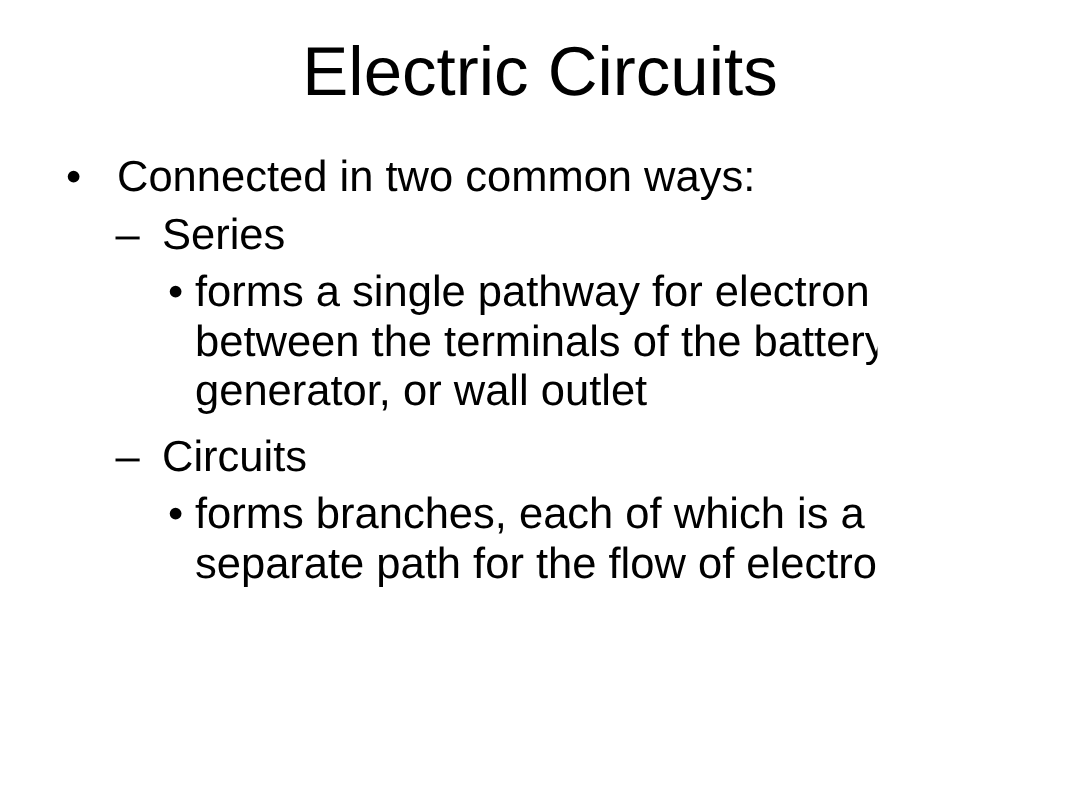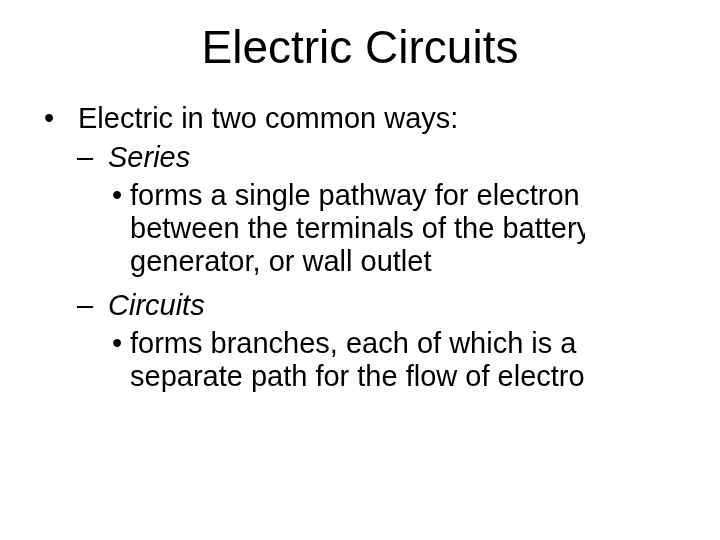--- a/index.html
+++ b/index.html
@@ -43,42 +43,42 @@
   .text {
     display: block;
   }
   
   .lvl1 { left: 44px; }
   .lvl1 .marker { width: 34px; font-size: 29px; }
   .lvl1 .text { width: 600px; }
   
   .lvl2 { left: 77px; }
   .lvl2 .marker { width: 31px; }
-  .lvl2 .text { width: 560px; font-style: italic; }
+  .lvl2 .text { width: 560px; }
   
   .lvl3 { left: 112px; }
   .lvl3 .marker { width: 18px; }
   .lvl3 .text { width: 516px; }
 
   #p1 { top: 102px; }
   #p2 { top: 141px; }
   #p3 { top: 179px; }
   #p4 { top: 289px; }
   #p5 { top: 327px; }
 </style>
 </head>
 <body>
 
 <div id="slide">
 
   <div class="slide-title">Electric Circuits</div>
 
   <div id="p1" class="para lvl1">
     <span class="marker">•</span>
-    <span class="text">Electric in two common ways:</span>
+    <span class="text">Connected in two common ways:</span>
   </div>
 
   <div id="p2" class="para lvl2">
     <span class="marker">–</span>
     <span class="text">Series</span>
   </div>
 
   <div id="p3" class="para lvl3">
     <span class="marker">•</span>
     <span class="text">forms a single pathway for electron flow between the terminals of the battery, generator, or wall outlet</span>

